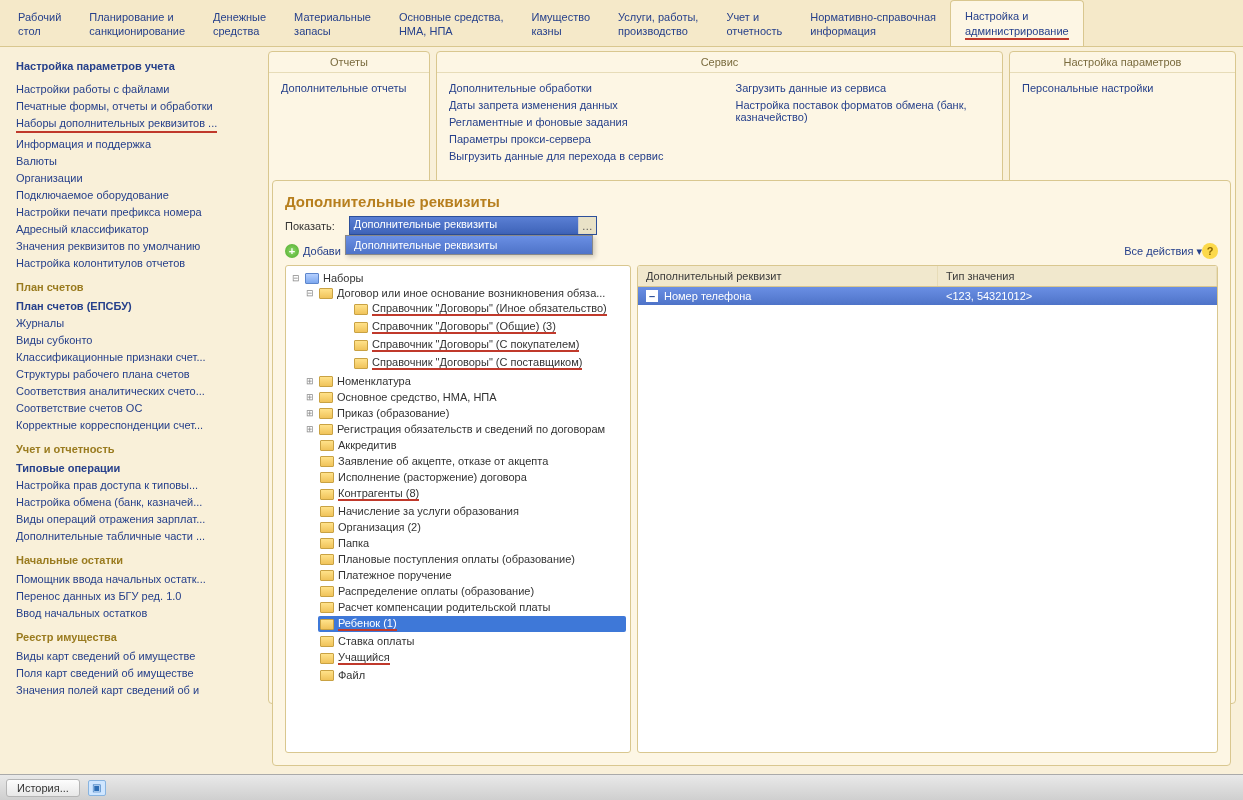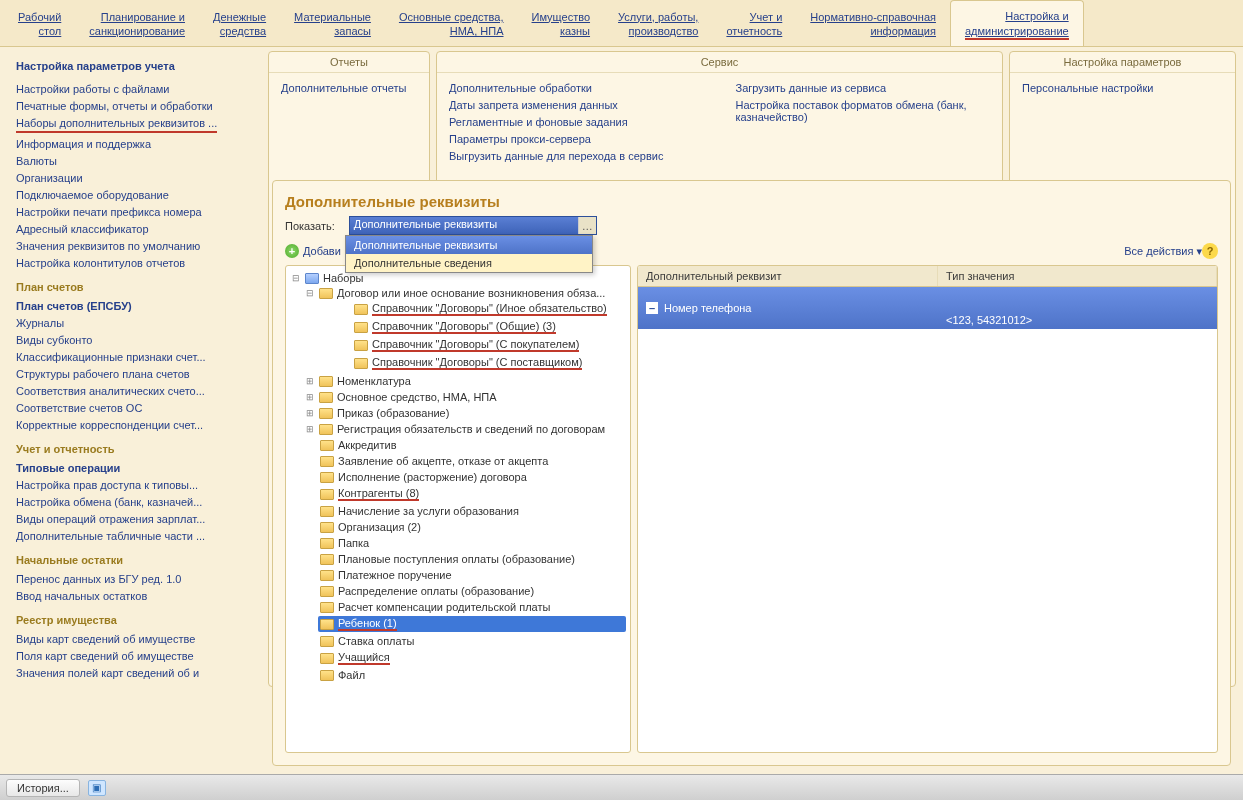--- a/index.html
+++ b/index.html
@@ -16,29 +16,28 @@
 
 .main-tabs {
   display: flex;
   background: #f5e9c9;
   border-bottom: 1px solid #d9c78f;
   height: 47px;
   padding-left: 4px;
 }
 .main-tab {
   padding: 8px 14px 6px 14px;
-  text-align: right;
+  text-align: left;
   color: #26408b;
   cursor: pointer;
   white-space: pre-line;
   line-height: 1.3;
   display: flex;
   align-items: center;
   justify-content: center;
-  text-decoration: underline;
 }
 .main-tab.active {
   background: #fdf6e4;
   border: 1px solid #d9c78f;
   border-bottom: none;
   border-radius: 4px 4px 0 0;
   color: #26408b;
   position: relative;
 }
 .main-tab.active .underline { border-bottom: 2px solid #c0392b; }
@@ -218,21 +217,21 @@
   overflow: hidden;
 }
 .table-head { display: flex; background: #f1e8cd; border-bottom: 1px solid #d9c78f; }
 .th { padding: 4px 8px; border-right: 1px solid #e7dcb8; color: #3a3a3a; }
 .th.col1 { width: 300px; }
 .th.col2 { flex: 1; }
 .table-body .tr { display: flex; }
 .table-body .tr.sel { background: linear-gradient(#6a8fe4, #4e73c8); color: #fff; }
 .td { padding: 3px 8px; }
 .td.col1 { width: 300px; display: flex; align-items: center; gap: 6px; }
-.td.col2 { flex: 1; margin-top: 24px; }
+.td.col2 { flex: 1; }
 .minus-icon {
   width: 12px; height: 12px;
   background: #fff;
   display: flex; align-items: center; justify-content: center;
   color: #2c4f9a;
   font-weight: bold;
 }
 
 
 .status-bar {
@@ -319,20 +318,21 @@
       <div class="link">Корректные корреспонденции счет...</div>
 
       <div class="section-title">Учет и отчетность</div>
       <div class="link bold">Типовые операции</div>
       <div class="link">Настройка прав доступа к типовы...</div>
       <div class="link">Настройка обмена (банк, казначей...</div>
       <div class="link">Виды операций отражения зарплат...</div>
       <div class="link">Дополнительные табличные части ...</div>
 
       <div class="section-title">Начальные остатки</div>
+      <div class="link">Помощник ввода начальных остатк...</div>
       <div class="link">Перенос данных из БГУ ред. 1.0</div>
       <div class="link">Ввод начальных остатков</div>
 
       <div class="section-title">Реестр имущества</div>
       <div class="link">Виды карт сведений об имуществе</div>
       <div class="link">Поля карт сведений об имуществе</div>
       <div class="link">Значения полей карт сведений об и</div>
     </div>
   </div>
 
@@ -372,21 +372,20 @@
   <div class="work-title">Дополнительные реквизиты</div>
 
   <div class="filter-row">
     <span class="filter-label">Показать:</span>
     <div class="filter-select">
       <span>Дополнительные реквизиты</span>
       <div class="ellipsis-btn">…</div>
     </div>
     <div class="dropdown-popup">
       <div class="dropdown-item sel">Дополнительные реквизиты</div>
-      <div class="dropdown-item hov">Дополнительные сведения</div>
     </div>
   </div>
 
   <div class="toolbar-row">
     <div class="add-btn">
       <span class="plus-icon">+</span>
       <span>Добави</span>
     </div>
     <div class="actions">
       <span class="all-actions"><span>Все действия</span> ▾</span>

